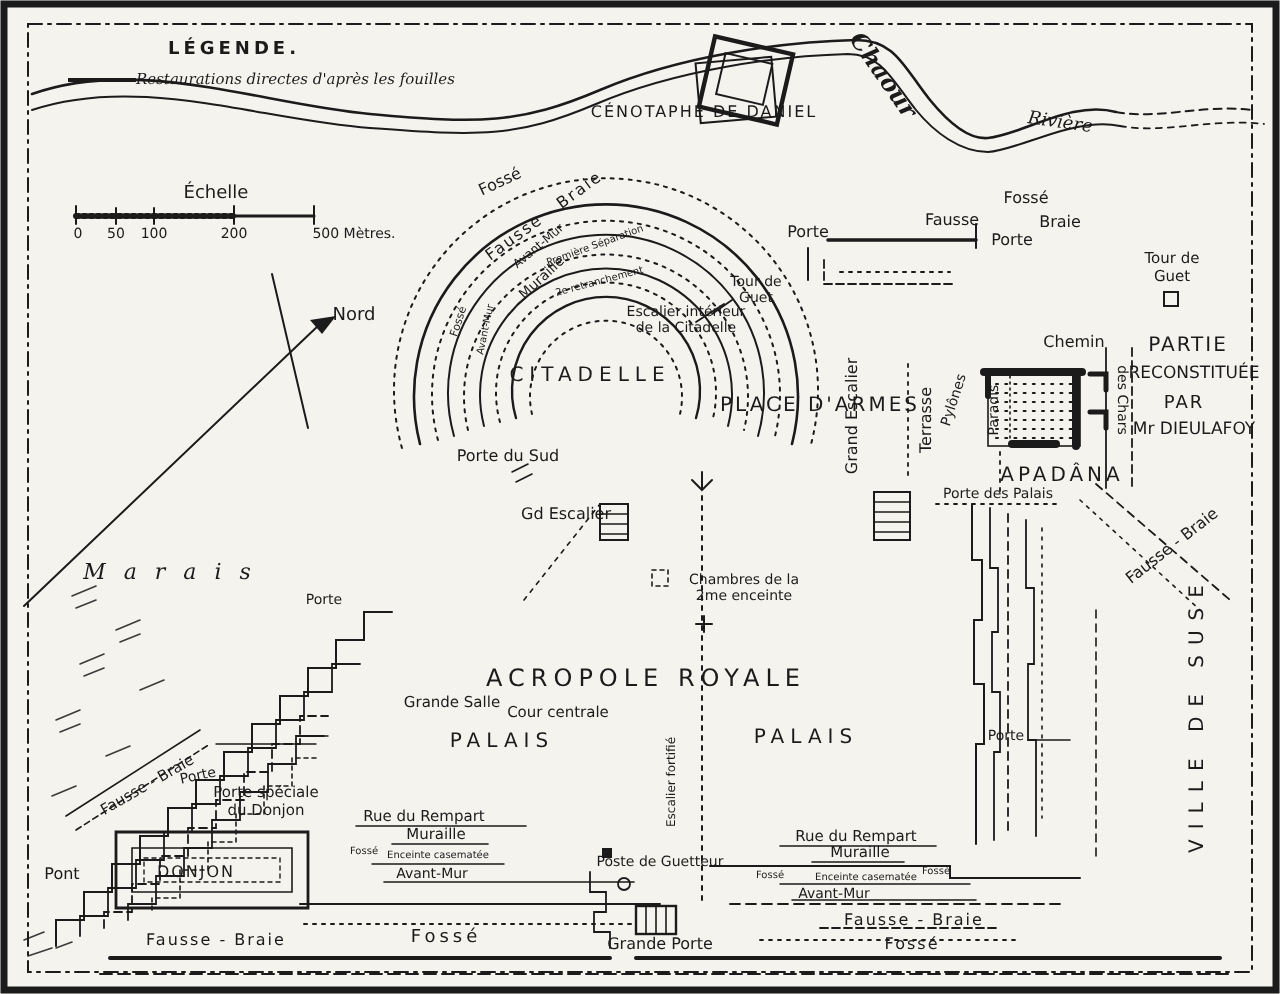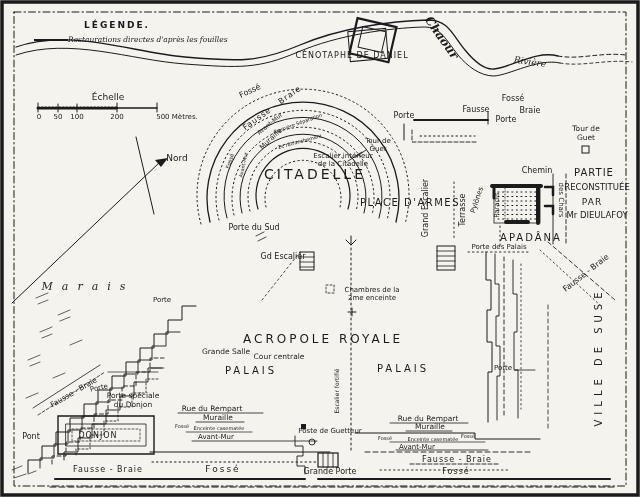--- a/index.html
+++ b/index.html
@@ -213,21 +213,21 @@
       <div class="lbl" style="left: 270px; top: 124px; font-size: 6px; transform: translate(-50%, -50%) rotate(-40deg);">Avant-Mur</div>
       <div class="lbl" style="left: 298px; top: 124px; font-size: 5px; transform: translate(-50%, -50%) rotate(-20deg);">Première Séparation</div>
       <div class="lbl" style="left: 271px; top: 139px; font-size: 7px; transform: translate(-50%, -50%) rotate(-43deg);">Muraille</div>
       <div class="lbl" style="left: 300px; top: 142px; font-size: 5px; transform: translate(-50%, -50%) rotate(-15deg);">2e retranchement</div>
       <div class="lbl" style="left: 230px; top: 161px; font-size: 5.5px; transform: translate(-50%, -50%) rotate(-72deg);">Fossé</div>
       <div class="lbl" style="left: 244px; top: 165px; font-size: 5px; transform: translate(-50%, -50%) rotate(-78deg);">Avant-Mur</div>
       <div class="lbl" style="left: 378px; top: 145px; font-size: 7px; transform: translate(-50%, -50%);">Tour de
 Guet</div>
       <div class="lbl" style="left: 343px; top: 160px; font-size: 7px; transform: translate(-50%, -50%);">Escalier intérieur
 de la Citadelle</div>
-      <div class="lbl" style="left: 295px; top: 174px; font-size: 14px; letter-spacing: 3px; transform: translate(-50%, -50%); margin-left: 20px;">CITADELLE</div>
+      <div class="lbl" style="left: 295px; top: 188px; font-size: 10px; letter-spacing: 3px; transform: translate(-50%, -50%);">CITADELLE</div>
       <div class="lbl" style="left: 384px; top: 203px; font-size: 10px; letter-spacing: 1.5px; transform: translate(-50%, -50%); margin-left: 26px;">PLACE D'ARMES</div>
       <div class="lbl" style="left: 254px; top: 228px; font-size: 8px; transform: translate(-50%, -50%);">Porte du Sud</div>
       <div class="lbl" style="left: 283px; top: 257px; font-size: 8px; transform: translate(-50%, -50%);">Gd Escalier</div>
       <div class="lbl" style="left: 372px; top: 294px; font-size: 7px; transform: translate(-50%, -50%);">Chambres de la
 2me enceinte</div>
       <div class="lbl" style="left: 426px; top: 208px; font-size: 8px; transform: translate(-50%, -50%) rotate(-90deg);">Grand Escalier</div>
       <div class="lbl" style="left: 463px; top: 210px; font-size: 8px; transform: translate(-50%, -50%) rotate(-90deg);">Terrasse</div>
       <div class="lbl" style="left: 477px; top: 200px; font-size: 7px; transform: translate(-50%, -50%) rotate(-72deg);">Pylônes</div>
       <div class="lbl" style="left: 499px; top: 247px; font-size: 7px; transform: translate(-50%, -50%);">Porte des Palais</div>
       <div class="lbl" style="left: 537px; top: 171px; font-size: 8px; transform: translate(-50%, -50%); text-align: right;">Chemin</div>

